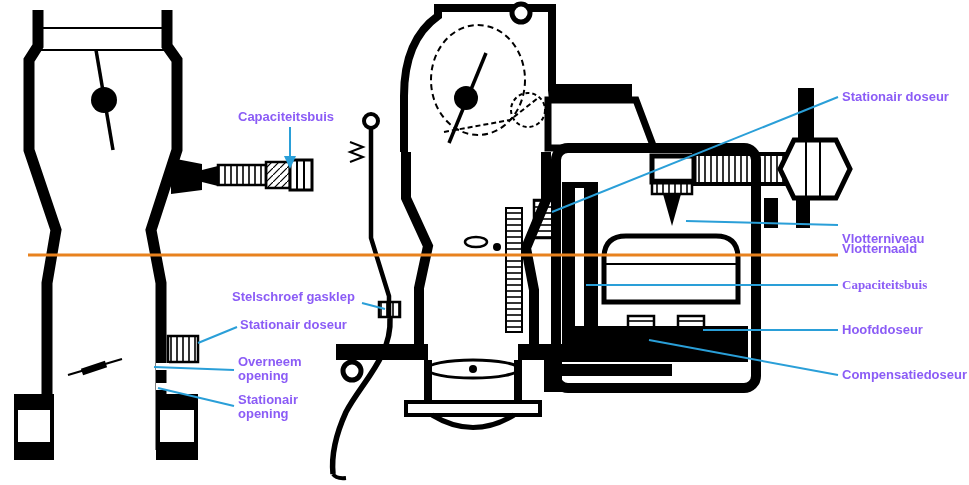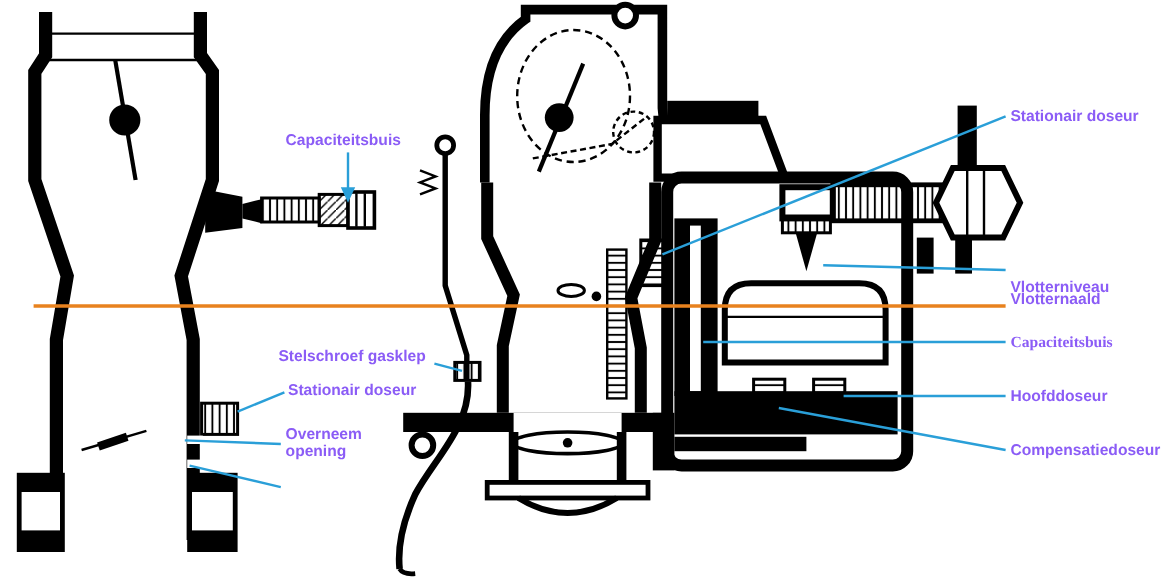--- a/index.html
+++ b/index.html
@@ -146,20 +146,21 @@
 </svg>
 
   <div class="label" style="left:238px;top:110px;">Capaciteitsbuis</div>
 
   <div class="label" style="left:232px;top:290px;">Stelschroef gasklep</div>
 
   <div class="label" style="left:240px;top:318px;">Stationair doseur</div>
 
   <div class="label wrap" style="left:238px;top:355px;">Overneem opening</div>
 
+  <div class="label wrap" style="left:238px;top:393px;">Stationair opening</div>
 
   <div class="label" style="left:842px;top:90px;">Stationair doseur</div>
 
   <div class="label" style="left:842px;top:218px;margin-top:24px;">Vlotternaald</div>
 
   <div class="label" style="left:842px;top:232px;">Vlotterniveau</div>
 
   <div class="label" style="left:842px;top:278px;font-family:Liberation Serif, serif;">Capaciteitsbuis</div>
 
   <div class="label" style="left:842px;top:323px;">Hoofddoseur</div>

